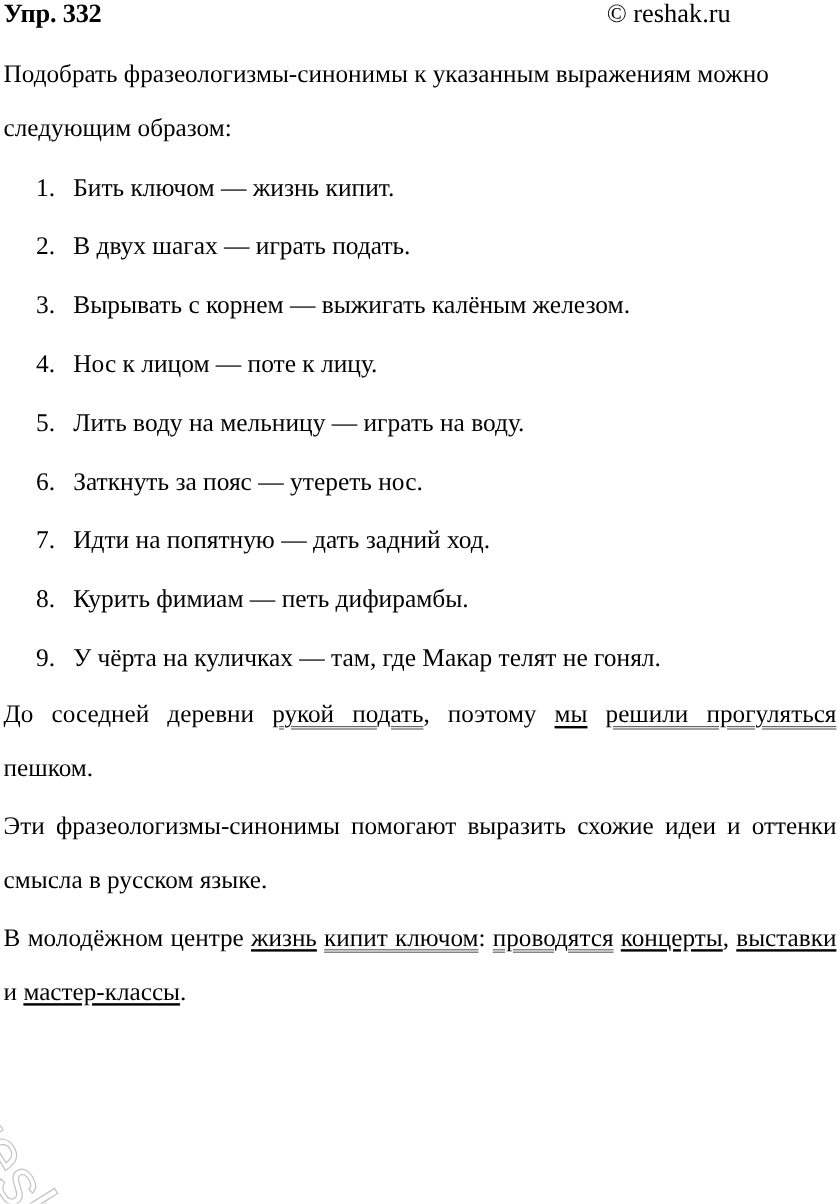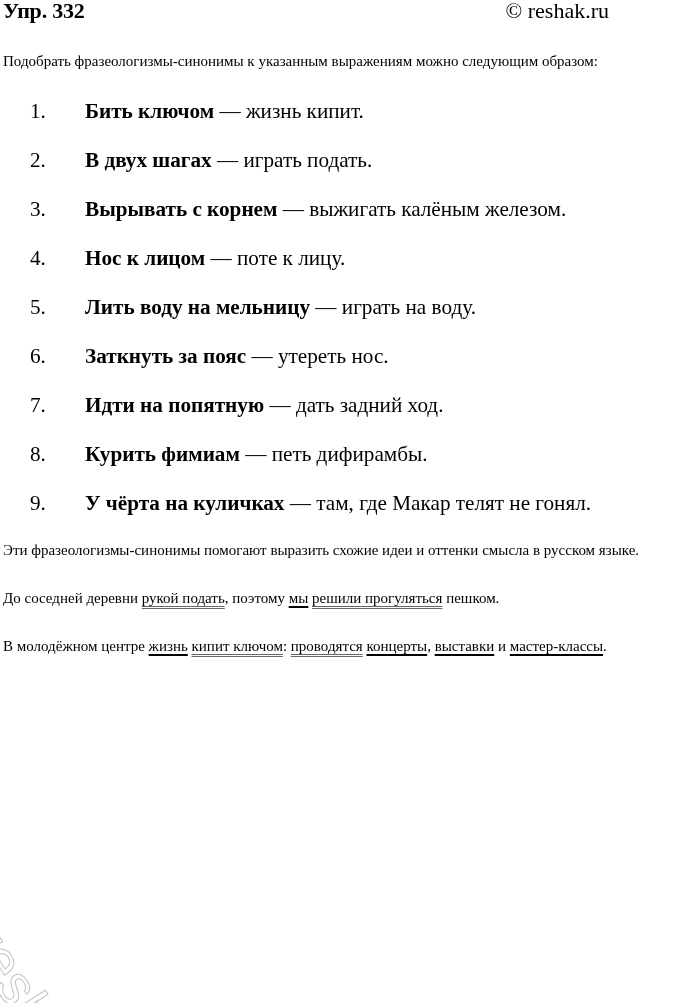--- a/index.html
+++ b/index.html
@@ -38,21 +38,21 @@
       font-size: 22px;
       line-height: 26px;
     }
     .content {
       position: absolute;
       left: 3px;
       top: 39px;
       width: 694px;
     }
     .para {
-      font-size: 15px;
+      font-size: 21px;
       line-height: 45px;
       margin: 0 0 3px 0;
       text-align: justify;
       text-align-last: left;
     }
     .para.intro {
       margin-bottom: 3px;
       text-align: left;
     }
     .list {
@@ -66,22 +66,21 @@
       position: relative;
       padding-left: 58px;
       white-space: nowrap;
     }
     .list-num {
       position: absolute;
       left: 27px;
       top: 0;
     }
     .list-term {
-      font-weight: bold;
-      margin-left: 24px;
+      font-weight: normal;
     }
     .subj {
       text-decoration: underline;
       text-decoration-thickness: 1.5px;
       text-underline-offset: 3px;
     }
     .pred {
       text-decoration: underline double;
       text-decoration-thickness: 1px;
       text-decoration-color: #666666;
@@ -144,23 +143,23 @@
       <span class="list-num">7.</span><span class="list-term">Идти на попятную</span><span> — дать задний ход.</span>
     </li>
     <li class="list-item">
       <span class="list-num">8.</span><span class="list-term">Курить фимиам</span><span> — петь дифирамбы.</span>
     </li>
     <li class="list-item">
       <span class="list-num">9.</span><span class="list-term">У чёрта на куличках</span><span> — там, где Макар телят не гонял.</span>
     </li>
   </ol>
 
+  <p class="para"><span>До соседней деревни </span><span class="pred">рукой подать</span><span>, поэтому </span><span class="subj">мы</span><span> </span><span class="pred">решили прогуляться</span><span> пешком.</span></p>
+
   <p class="para">Эти фразеологизмы-синонимы помогают выразить схожие идеи и оттенки смысла в русском языке.</p>
-
-  <p class="para"><span>До соседней деревни </span><span class="pred">рукой подать</span><span>, поэтому </span><span class="subj">мы</span><span> </span><span class="pred">решили прогуляться</span><span> пешком.</span></p>
 
   <p class="para"><span>В молодёжном центре </span><span class="subj">жизнь</span><span> </span><span class="pred">кипит ключом</span><span>: </span><span class="pred">проводятся</span><span> </span><span class="subj">концерты</span><span>, </span><span class="subj">выставки</span><span> и </span><span class="subj">мастер-классы</span><span>.</span></p>
 
 
 </div>
 
 <div class="watermark-holder">
   <div class="watermark">©reshak.ru</div>
 </div>
 

